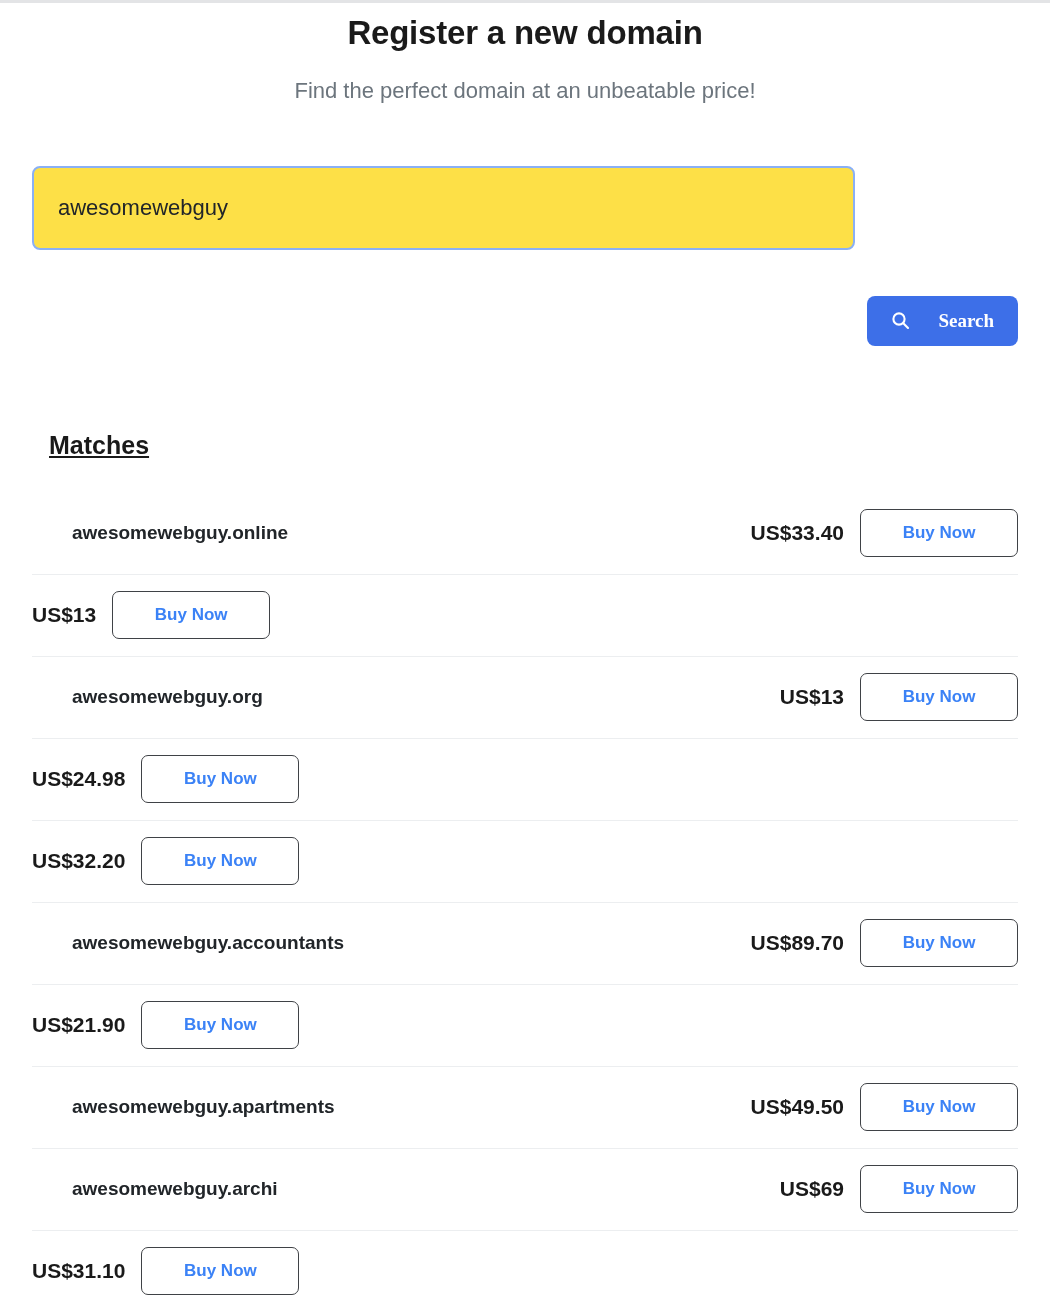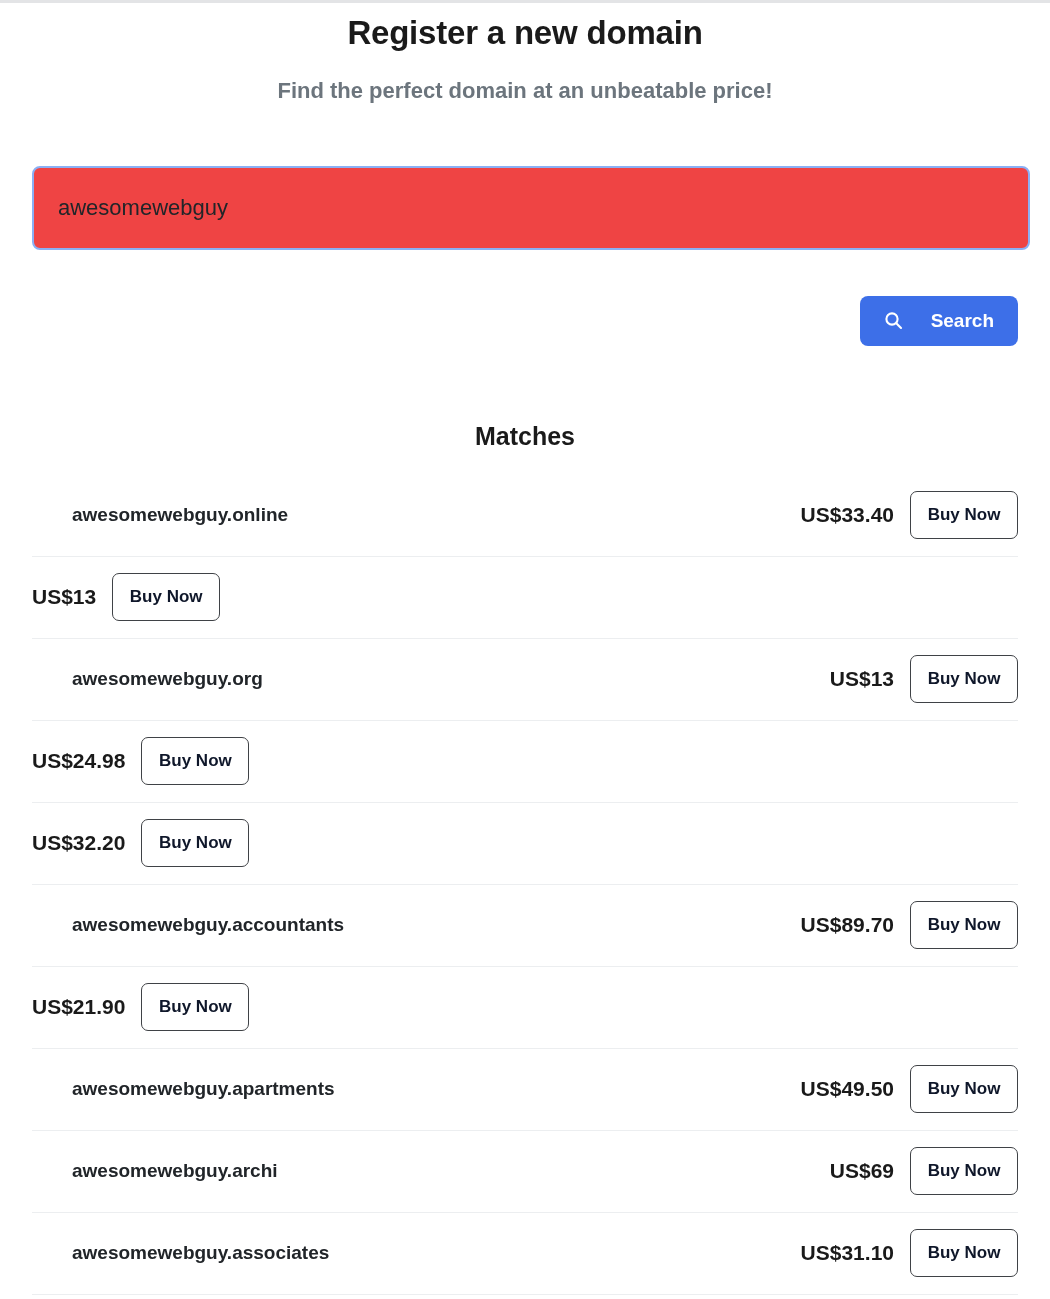--- a/index.html
+++ b/index.html
@@ -37,71 +37,72 @@
     font-weight: bold;
     letter-spacing: -0.2px;
     color: #1a1a1a;
     line-height: 1.25;
   }
   .page-subtitle {
     margin: 0;
     padding-top: 24px;
     text-align: center;
     font-size: 22px;
-    font-weight: bold;
+    font-weight: normal;
     color: #6c757d;
     line-height: 1.3;
   }
   .search-area {
     padding-top: 60px;
   }
   .search-input {
     display: block;
-    width: 998px;
+    width: 823px;
     height: 84px;
     padding: 0 24px;
     font-family: "Liberation Sans", sans-serif;
     font-size: 22px;
     color: #212529;
-    background: #ef4444;
+    background: #fde047;
     border: 2px solid #8ab0f5;
     border-radius: 8px;
     outline: none;
   }
   .search-row {
     display: flex;
     justify-content: flex-end;
     padding-top: 46px;
   }
   .search-button {
     display: inline-flex;
     align-items: center;
     justify-content: center;
     gap: 28px;
     height: 50px;
     padding: 0 24px;
     background: #3d6fe8;
     border: none;
     border-radius: 8px;
     color: #ffffff;
-    font-family: Liberation Sans, sans-serif;
+    font-family: Liberation Serif, serif;
     font-size: 19px;
     font-weight: bold;
     cursor: pointer;
   }
   .search-button svg { display: block; }
   .results {
     padding-top: 68px;
   }
   .results-heading {
-    margin: 8px;
-    text-align: center;
+    margin: 17px;
+    text-align: left;
     font-size: 25px;
     font-weight: bold;
     color: #1a1a1a;
+    text-decoration: underline;
   }
   .result-list {
     list-style: none;
     margin: 0;
     padding: 0;
     padding-top: 16px;
   }
   .result-row {
     display: flex;
     align-items: center;
@@ -120,26 +121,26 @@
     flex: 0 0 auto;
     text-align: right;
     font-size: 21px;
     font-weight: bold;
     color: #1a1a1a;
     padding-right: 16px;
     white-space: nowrap;
   }
   .buy-button {
     flex: 0 0 auto;
-    width: 108px;
+    width: 158px;
     height: 48px;
     background: #ffffff;
     border: 1px solid #3f4246;
     border-radius: 7px;
-    color: #0f172a;
+    color: #3b82f6;
     font-family: "Liberation Sans", sans-serif;
     font-size: 17px;
     font-weight: bold;
     cursor: pointer;
   }
 </style>
 </head>
 <body>
 
 <div class="top-rule"></div>
@@ -202,20 +203,19 @@
           <span class="result-domain">awesomewebguy.apartments</span>
           <span class="result-price">US$49.50</span>
           <button class="buy-button">Buy Now</button>
         </li>
         <li class="result-row">
           <span class="result-domain">awesomewebguy.archi</span>
           <span class="result-price">US$69</span>
           <button class="buy-button">Buy Now</button>
         </li>
         <li class="result-row">
-          <span class="result-domain">awesomewebguy.associates</span>
           <span class="result-price">US$31.10</span>
           <button class="buy-button">Buy Now</button>
         </li>
       </ul>
   </div>
 
 </div>
 
 </body></html>

